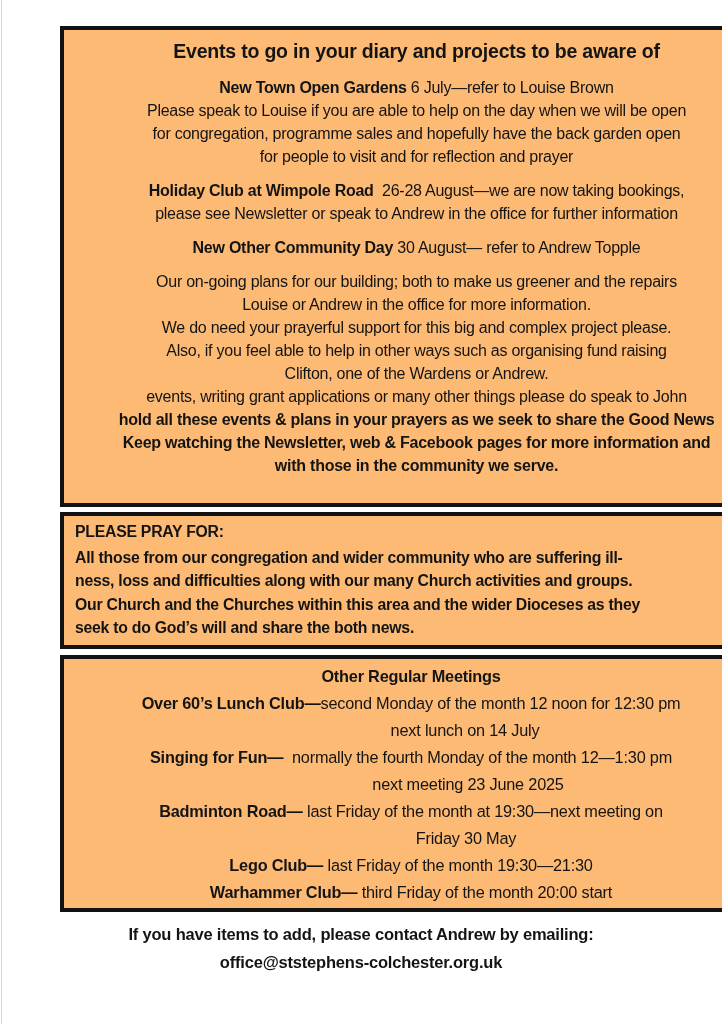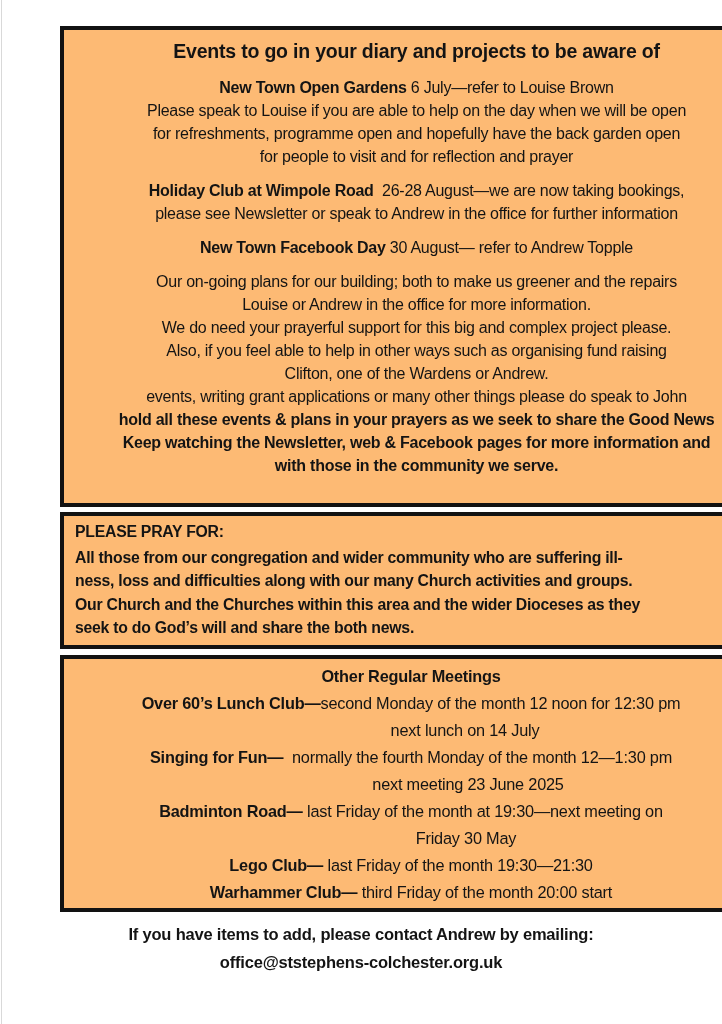--- a/index.html
+++ b/index.html
@@ -34,29 +34,29 @@
 
 <div class="page">
   <div class="edge-line"></div>
 
   <section class="box box-events">
     <div class="events-title">Events to go in your diary and projects to be aware of</div>
     <div class="events-body">
         <div class="para">
           <div class="line"><span class="b">New Town Open Gardens </span><span>6 July—refer to Louise Brown</span></div>
           <div class="line"><span>Please speak to Louise if you are able to help on the day when we will be open</span></div>
-          <div class="line"><span>for refreshments, programme open and hopefully have the back garden open</span></div>
+          <div class="line"><span>for congregation, programme sales and hopefully have the back garden open</span></div>
           <div class="line"><span>for people to visit and for reflection and prayer</span></div>
         </div>
         <div class="para">
           <div class="line"><span class="b">Holiday Club at Wimpole Road </span><span> 26-28 August—we are now taking bookings,</span></div>
           <div class="line"><span>please see Newsletter or speak to Andrew in the office for further information</span></div>
         </div>
         <div class="para">
-          <div class="line"><span class="b">New Town Facebook Day </span><span>30 August— refer to Andrew Topple</span></div>
+          <div class="line"><span class="b">New Other Community Day </span><span>30 August— refer to Andrew Topple</span></div>
         </div>
         <div class="para">
           <div class="line"><span>Our on-going plans for our building; both to make us greener and the repairs</span></div>
           <div class="line"><span>Louise or Andrew in the office for more information.</span></div>
           <div class="line"><span>We do need your prayerful support for this big and complex project please.</span></div>
           <div class="line"><span>Also, if you feel able to help in other ways such as organising fund raising</span></div>
           <div class="line"><span>Clifton, one of the Wardens or Andrew.</span></div>
           <div class="line"><span>events, writing grant applications or many other things please do speak to John</span></div>
           <div class="line"><span class="b">hold all these events &amp; plans in your prayers as we seek to share the Good News</span></div>
           <div class="line"><span class="b">Keep watching the Newsletter, web &amp; Facebook pages for more information and</span></div>

